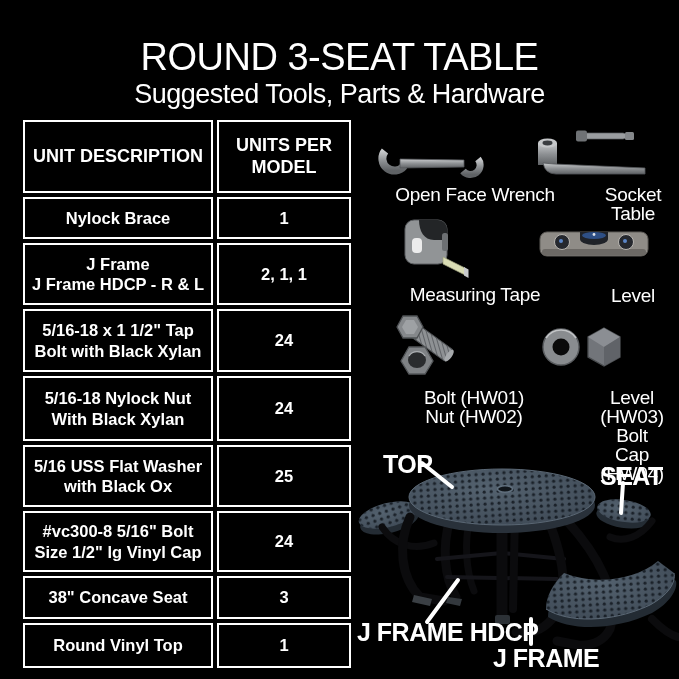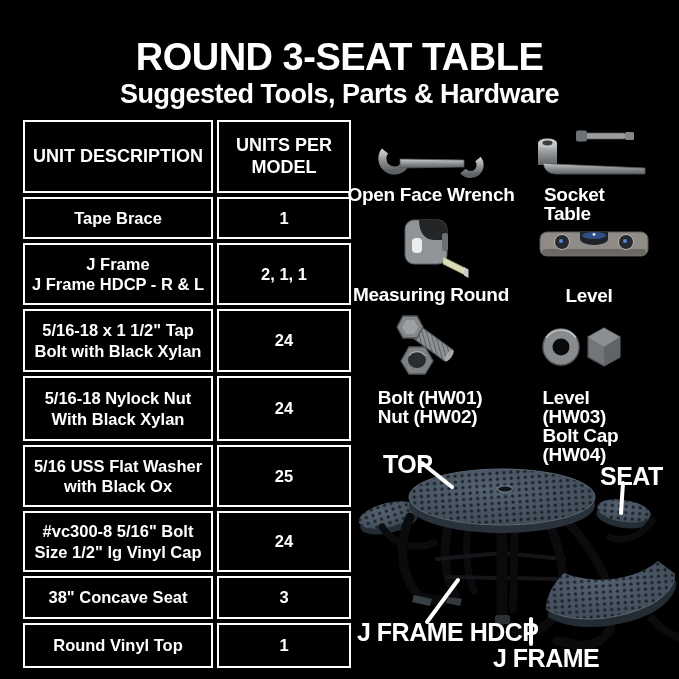--- a/index.html
+++ b/index.html
@@ -4,47 +4,47 @@
 <style>
   * { margin:0; padding:0; box-sizing:border-box; }
   body { background:#000; }
   .canvas {
     position:relative; width:679px; height:679px; background:#000;
     font-family:"Liberation Sans", sans-serif; color:#fff; overflow:hidden;
   }
   
   .title {
     position:absolute; top:36px; left:0; width:100%; text-align:center;
-    font-size:38px; font-weight:700; letter-spacing:-0.5px;
+    font-size:38px; font-weight:400; letter-spacing:-0.5px;
   }
   .subtitle {
     position:absolute; top:79px; left:0; width:100%; text-align:center;
-    font-size:27px; font-weight:700; letter-spacing:-0.5px;
+    font-size:27px; font-weight:400; letter-spacing:-0.5px;
   }
   
   .parts-table {
     position:absolute; left:23px; top:120px;
     display:grid;
     grid-template-columns:190px 134px;
     grid-template-rows:73px 42px 62px 63px 65px 62px 61px 43px 45px;
     gap:4px;
   }
   .cell {
     border:2px solid #fff; background:#000;
     display:flex; align-items:center; justify-content:center;
     text-align:center; white-space:pre-line;
     font-weight:800; font-size:16.5px; line-height:1.22; padding:2px 6px;
   }
   .cell.head { font-size:18px; }
   
   .tool-icon { position:absolute; }
   .tool-label {
     position:absolute; transform:translateX(-50%);
-    font-size:19px; font-weight:700; 
-    white-space:pre-line; line-height:1.0; letter-spacing:-0.3px;
+    font-size:19px; font-weight:400; text-align:center;
+    white-space:pre-line; line-height:1.0; letter-spacing:-0.3px;margin-left:44px;
   }
   .tool-label.two { line-height:1.0; }
   
   .diagram-svg { position:absolute; left:352px; top:439px; }
   .diag-label {
     position:absolute; font-size:25px; font-weight:800; letter-spacing:-0.5px;
     white-space:nowrap;
   }
 </style>
 </head>
@@ -53,21 +53,21 @@
 <div class="canvas">
 
   <div class="title">ROUND 3-SEAT TABLE</div>
   <div class="subtitle">Suggested Tools, Parts &amp; Hardware</div>
 
   <div class="parts-table">
     <div class="cell head">UNIT DESCRIPTION</div>
     <div class="cell head">UNITS PER
 MODEL</div>
 
-    <div class="cell">Tape Brace</div>
+    <div class="cell">Nylock Brace</div>
     <div class="cell">1</div>
 
     <div class="cell">J Frame
 J Frame HDCP - R &amp; L</div>
     <div class="cell">2, 1, 1</div>
 
     <div class="cell">5/16-18 x 1 1/2" Tap
 Bolt with Black Xylan</div>
     <div class="cell">24</div>
 
@@ -116,21 +116,21 @@
   <div class="tool-label" style="left:589px;top:185px">Socket Table</div>
 
   <svg class="tool-icon" style="left:395px;top:218px" width="74" height="62" viewBox="0 0 74 62">
     <rect x="10" y="2" width="42" height="44" rx="9" fill="#919496" stroke="#5c5f62" stroke-width="1"></rect>
     <path d="M 24,2 h 19 a 9 9 0 0 1 9 9 v 11 h -13 c -10,0 -15,-9 -15,-20 z" fill="#232527"></path>
     <rect x="47" y="15" width="6" height="18" rx="2.5" fill="#6d7073"></rect>
     <rect x="17" y="20" width="10" height="15" rx="4" fill="#ececec"></rect>
     <polygon points="48,39 70,50 70,57 48,46" fill="#d9dcb4" stroke="#9fa27e" stroke-width="0.7"></polygon>
     <polygon points="69,49 73.5,51.5 73.5,60 69,57.5" fill="#c9cbcd"></polygon>
   </svg>
-  <div class="tool-label" style="left:431px;top:285px">Measuring Round</div>
+  <div class="tool-label" style="left:431px;top:285px">Measuring Tape</div>
 
   <svg class="tool-icon" style="left:538px;top:226px" width="112" height="36" viewBox="0 0 112 36">
     <rect x="2" y="6" width="108" height="24" rx="7" fill="#8f8c87" stroke="#5f5c58" stroke-width="1"></rect>
     <rect x="4" y="23" width="104" height="6.5" rx="3" fill="#6c6965"></rect>
     <circle cx="24" cy="16" r="7.5" fill="#25282e" stroke="#b9b6b1" stroke-width="1"></circle>
     <circle cx="23" cy="15" r="2" fill="#5b86c8"></circle>
     <circle cx="88" cy="16" r="7.5" fill="#25282e" stroke="#b9b6b1" stroke-width="1"></circle>
     <circle cx="87" cy="15" r="2" fill="#5b86c8"></circle>
     <path d="M 42,6 h 28 v 7 a 14 6 0 0 1 -28 0 z" fill="#1f2228"></path>
     <ellipse cx="56" cy="9.5" rx="12" ry="3.4" fill="#2e4f85"></ellipse>

